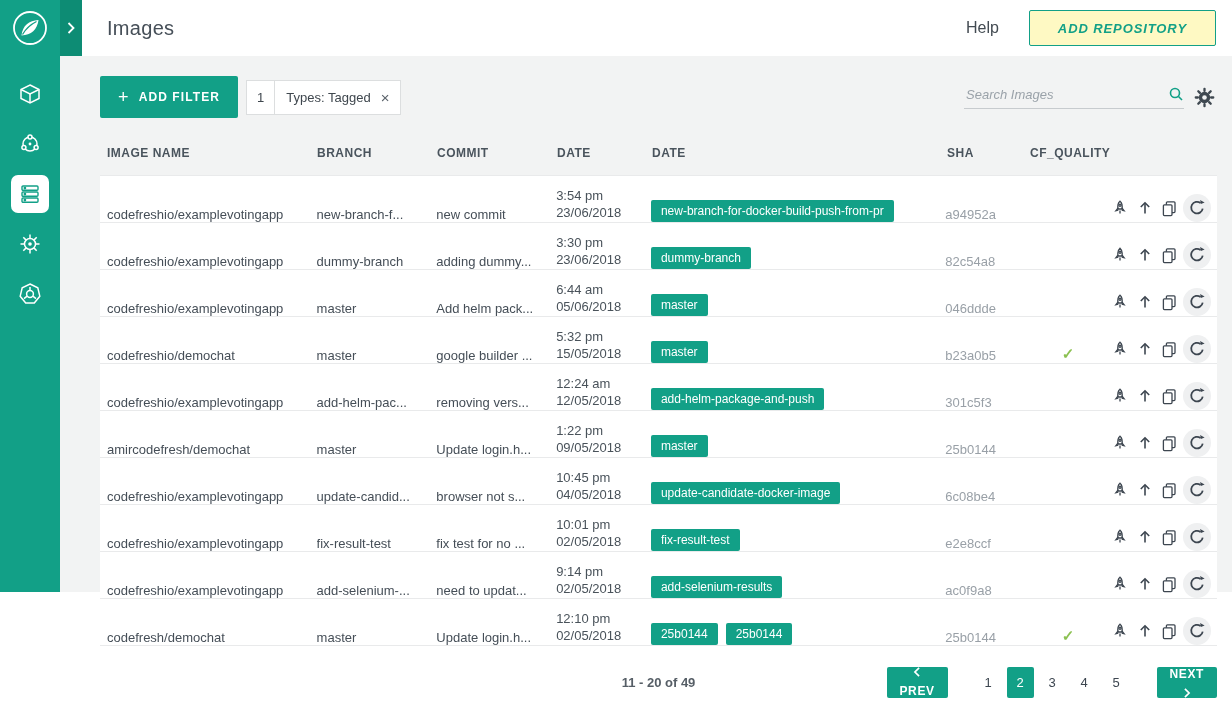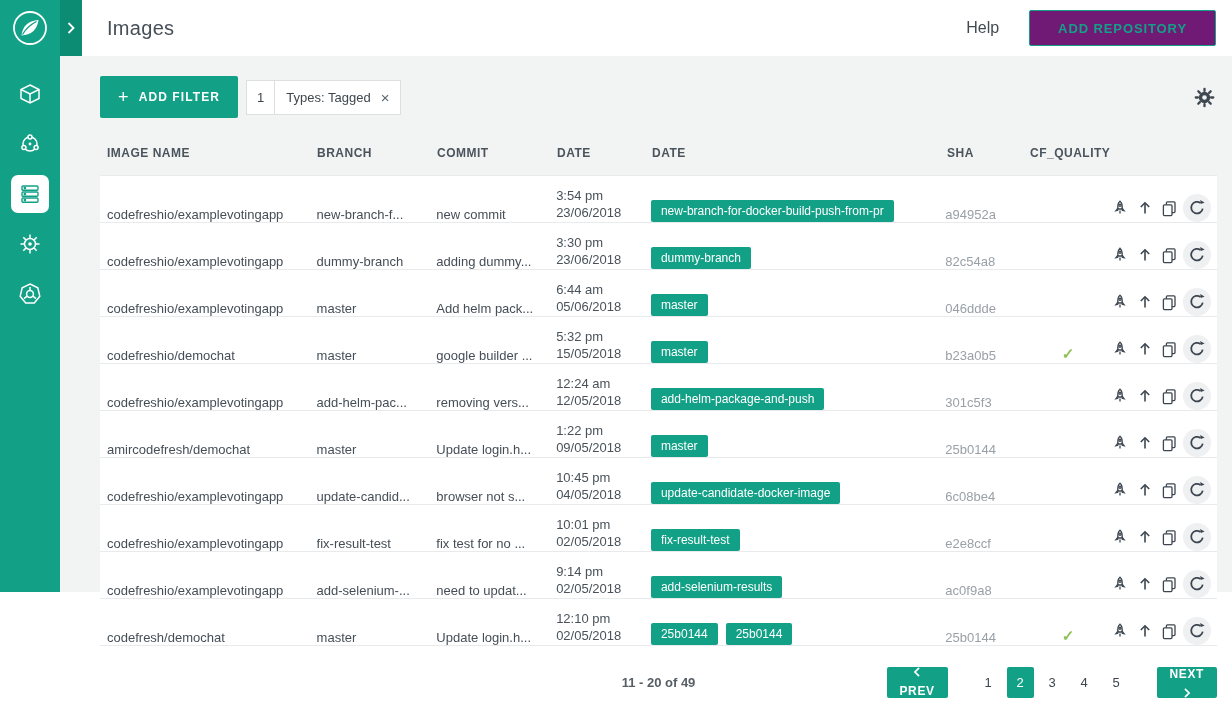--- a/index.html
+++ b/index.html
@@ -25,22 +25,22 @@
   .side-item .tile{width:38px;height:38px;background:#fff;border-radius:7px;display:flex;align-items:center;justify-content:center;}
 
   
   .main{flex:1;display:flex;flex-direction:column;background:var(--bg);min-width:0;}
 
   .topbar{height:56px;background:#fff;display:flex;align-items:center;flex-shrink:0;}
   .expander{width:22px;height:56px;background:var(--teal-dark);display:flex;align-items:center;justify-content:center;cursor:pointer;}
   .page-title{font-size:20px;font-weight:400;color:#464F58;margin:0 0 0 25px;letter-spacing:.3px;}
   .spacer{flex:1;}
   .help{font-size:16px;color:#434B52;margin-right:30px;cursor:pointer;}
-  .add-repo{height:36px;margin-right:16px;padding:0 28px;background:#701a75;border:1px solid var(--teal);color:var(--teal);
-    font-family:inherit;font-size:13px;font-weight:700;letter-spacing:.9px;border-radius:2px;cursor:pointer;}
+  .add-repo{height:36px;margin-right:16px;padding:0 28px;background:#fef9c3;border:1px solid var(--teal);color:var(--teal);
+    font-family:inherit;font-size:13px;font-weight:700;letter-spacing:.9px;border-radius:2px;cursor:pointer;font-style:italic;}
 
   .content{flex:1;padding:20px 15px 0 40px;display:flex;flex-direction:column;min-height:0;}
 
   
   .filter-bar{display:flex;align-items:center;}
   .add-filter{height:42px;padding:0 18px;background:var(--teal);color:#fff;border:none;border-radius:2px;cursor:pointer;
     font-family:inherit;font-size:12px;font-weight:700;letter-spacing:1.1px;display:flex;align-items:center;gap:9px;}
   .add-filter .plus{font-size:18px;font-weight:400;line-height:1;}
   .chip{margin-left:8px;height:35px;background:#fff;border:1px solid #DCDEDF;display:flex;align-items:center;font-size:13px;color:#3F474E;}
   .chip-count{padding:0 10px;height:100%;display:flex;align-items:center;border-right:1px solid #DCDEDF;}
@@ -167,20 +167,29 @@
         <button class="add-filter">
           <span class="plus">+</span>
           <span>ADD FILTER</span>
         </button>
         <div class="chip">
           <span class="chip-count">1</span>
           <span class="chip-label">Types: Tagged</span>
           <span class="chip-close">×</span>
         </div>
         <div class="search-area">
+          <div class="search-box">
+            <input placeholder="Search Images" style="">
+            <button class="icon-btn">
+              <svg width="16" height="16" viewBox="0 0 16 16" fill="none" stroke="#12A087" stroke-width="1.6">
+                <circle cx="7" cy="7" r="4.5"></circle>
+                <path d="M10.5 10.5 L14 14"></path>
+              </svg>
+            </button>
+          </div>
           <button class="icon-btn">
             <svg width="21" height="21" viewBox="0 0 20 20">
               <g fill="#3F4850">
                 <rect x="8.9" y="0.6" width="2.2" height="4.2" rx="1"></rect>
                 <rect x="8.9" y="0.6" width="2.2" height="4.2" rx="1" transform="rotate(45 10 10)"></rect>
                 <rect x="8.9" y="0.6" width="2.2" height="4.2" rx="1" transform="rotate(90 10 10)"></rect>
                 <rect x="8.9" y="0.6" width="2.2" height="4.2" rx="1" transform="rotate(135 10 10)"></rect>
                 <rect x="8.9" y="0.6" width="2.2" height="4.2" rx="1" transform="rotate(180 10 10)"></rect>
                 <rect x="8.9" y="0.6" width="2.2" height="4.2" rx="1" transform="rotate(225 10 10)"></rect>
                 <rect x="8.9" y="0.6" width="2.2" height="4.2" rx="1" transform="rotate(270 10 10)"></rect>

